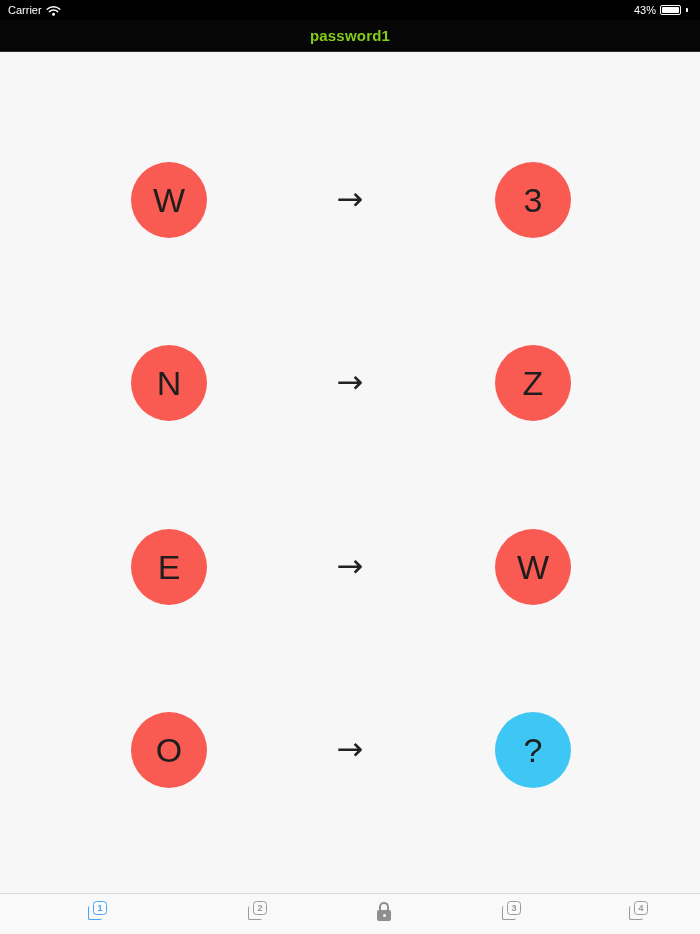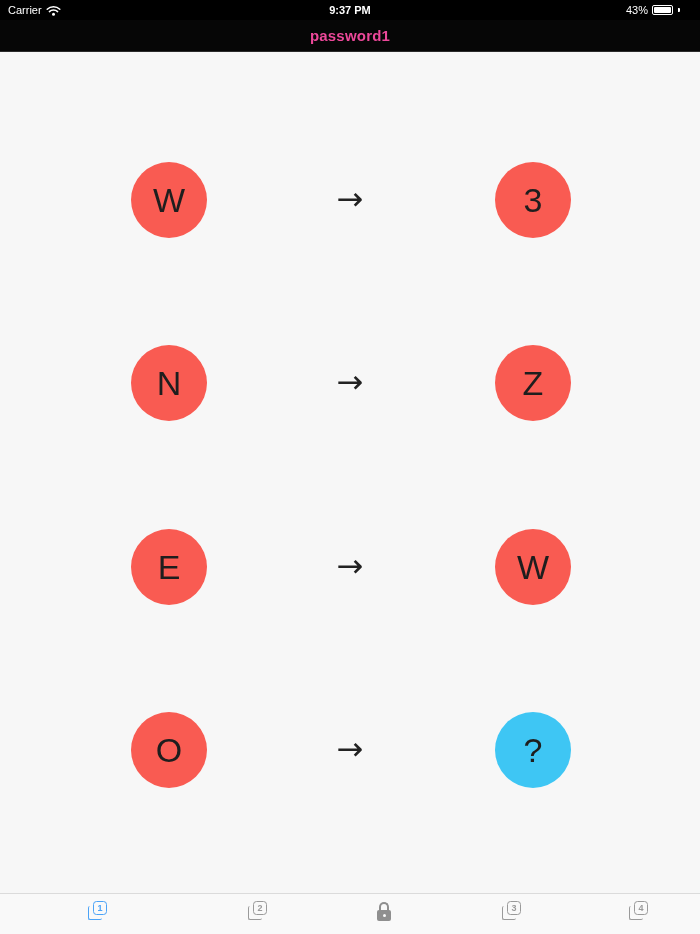--- a/index.html
+++ b/index.html
@@ -9,39 +9,39 @@
     position:relative; background:#f7f7f7;
     --circle-red:#f95b52; --circle-blue:#3ec6f4;
     --tab-active:#4ba3f7; --tab-inactive:#9a9a9a; --lock-gray:#8f8f8f;
   }
 
   
   .status-bar {
     position:absolute; top:0; left:0; width:700px; height:20px;
     background:#000; color:#fff; font-size:11px;
     display:flex; align-items:center; justify-content:space-between;
-    padding:0 20px 0 8px; z-index:5;
+    padding:0 12px 0 8px; z-index:5;
   }
   .sb-left, .sb-right { display:flex; align-items:center; gap:4px; }
   .sb-time { position:absolute; left:0; right:0; text-align:center; font-weight:600; }
   .wifi-svg { display:block; }
   .battery {
     width:21px; height:10px; border:1px solid #fff; border-radius:2px;
     position:relative; display:inline-block;
   }
   .battery-fill { position:absolute; top:1px; left:1px; bottom:1px; right:1px; background:#fff; border-radius:1px; }
   .battery-nub { width:2px; height:4px; background:#fff; border-radius:0 1px 1px 0; display:inline-block; margin-left:1px; }
 
   
   .nav-bar {
     position:absolute; top:20px; left:0; width:700px; height:32px;
     background:#060606; display:flex; align-items:center; justify-content:center;
     border-bottom:1px solid #2c2c2c; z-index:5;
   }
-  .nav-title { color:#ec4899; font-size:15px; font-weight:600; letter-spacing:.2px; }
+  .nav-title { color:#84cc16; font-size:15px; font-weight:600; letter-spacing:.2px; }
 
   
   .content { position:absolute; top:52px; left:0; width:700px; height:841px; background:#f7f7f7; }
   .puzzle-row { position:absolute; left:0; width:700px; height:76px; }
   .row-0 { top:110px; } .row-1 { top:293px; } .row-2 { top:477px; } .row-3 { top:660px; }
   .circle {
     position:absolute; width:76px; height:76px; border-radius:50%;
     display:flex; align-items:center; justify-content:center;
     font-size:34px; color:#1e1e1e;
   }
@@ -100,21 +100,20 @@
 
 <div class="status-bar">
   <div class="sb-left">
     <span>Carrier</span>
     <svg class="wifi-svg" width="15" height="11" viewBox="0 0 15 11">
       <path d="M1.2 4.2 a9.2 9.2 0 0 1 12.6 0" fill="none" stroke="#fff" stroke-width="1.5" stroke-linecap="round"></path>
       <path d="M3.4 6.6 a5.9 5.9 0 0 1 8.2 0" fill="none" stroke="#fff" stroke-width="1.5" stroke-linecap="round"></path>
       <circle cx="7.5" cy="9.3" r="1.5" fill="#fff"></circle>
     </svg>
   </div>
-  <div class="sb-time">9:37 PM</div>
   <div class="sb-right">
     <span>43%</span>
     <span class="battery">
         <span class="battery-fill"></span>
       </span>
       <span class="battery-nub"></span>
   </div>
 </div>
 
 <div class="nav-bar">

